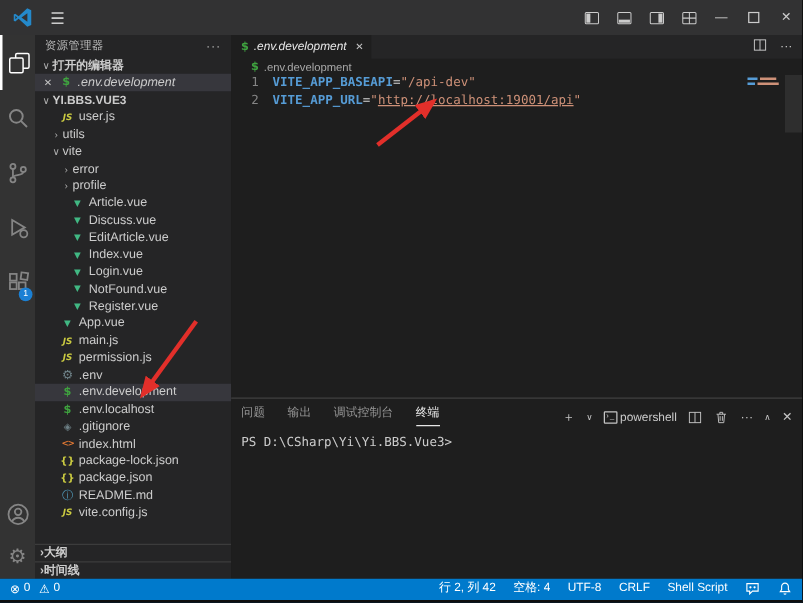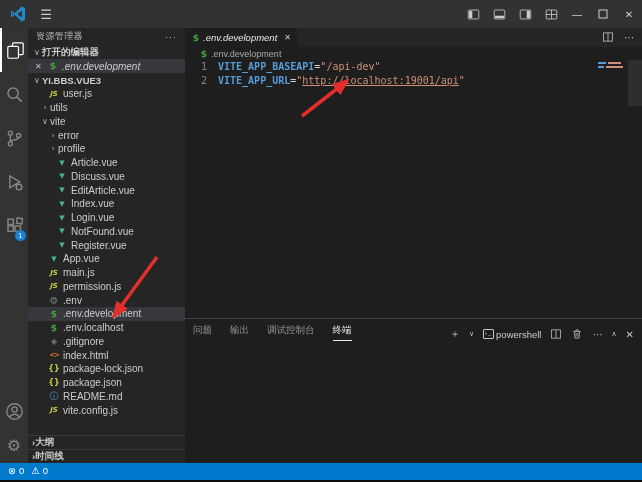--- a/index.html
+++ b/index.html
@@ -393,30 +393,51 @@
               <path d="M3 4.5h10M6.5 4.5v-2h3v2M4.5 4.5l.8 9h5.4l.8-9"></path>
               <line x1="6.8" y1="6.5" x2="6.8" y2="11.5"></line>
               <line x1="9.2" y1="6.5" x2="9.2" y2="11.5"></line>
             </svg>
           </span>
         <span class="pact">···</span>
         <span class="pact" style="font-size:7px">∧</span>
         <span class="pact">✕</span>
       </div>
     </div>
+    <div class="term">PS D:\CSharp\Yi\Yi.BBS.Vue3&gt;</div>
   </div>
 
   <div class="statusbar">
     <div class="sb-left">
       <span class="sb-stat">
         <span>⊗</span>
           <span>0</span>
         <span style="margin-left:4px">⚠</span>
           <span>0</span>
       </span>
+    </div>
+    <div class="sb-right" id="sb-right">
+        <span>行 2, 列 42</span>
+        <span>空格: 4</span>
+        <span>UTF-8</span>
+        <span>CRLF</span>
+        <span>Shell Script</span>
+      <span>
+          <svg viewBox="0 0 16 16" fill="none" stroke="currentColor" stroke-width="1.2">
+            <path d="M2 2.5h12v8H8l-3 3v-3H2z"></path>
+            <circle cx="5.8" cy="6.5" r=".6" fill="currentColor"></circle>
+            <circle cx="10.2" cy="6.5" r=".6" fill="currentColor"></circle>
+          </svg>
+        </span>
+      <span>
+          <svg viewBox="0 0 16 16" fill="none" stroke="currentColor" stroke-width="1.2">
+            <path d="M8 2a3.6 3.6 0 00-3.6 3.6v3.2L3 11h10l-1.4-2.2V5.6A3.6 3.6 0 008 2z"></path>
+            <path d="M6.8 13a1.3 1.3 0 002.4 0"></path>
+          </svg>
+        </span>
     </div>
   </div>
 
   <svg class="overlay" id="arrow-overlay" width="642" height="482" viewBox="0 0 642 482">
     <defs>
       <marker id="ah" viewBox="0 0 10 8" refX="8" refY="4" markerWidth="5" markerHeight="4" orient="auto-start-reverse">
         <path d="M0 0L10 4L0 8z" fill="#e22f2a"></path>
       </marker>
     </defs>
   <line x1="302" y1="116" x2="347" y2="81" stroke="#e22f2a" stroke-width="3.5" marker-end="url(#ah)"></line>

